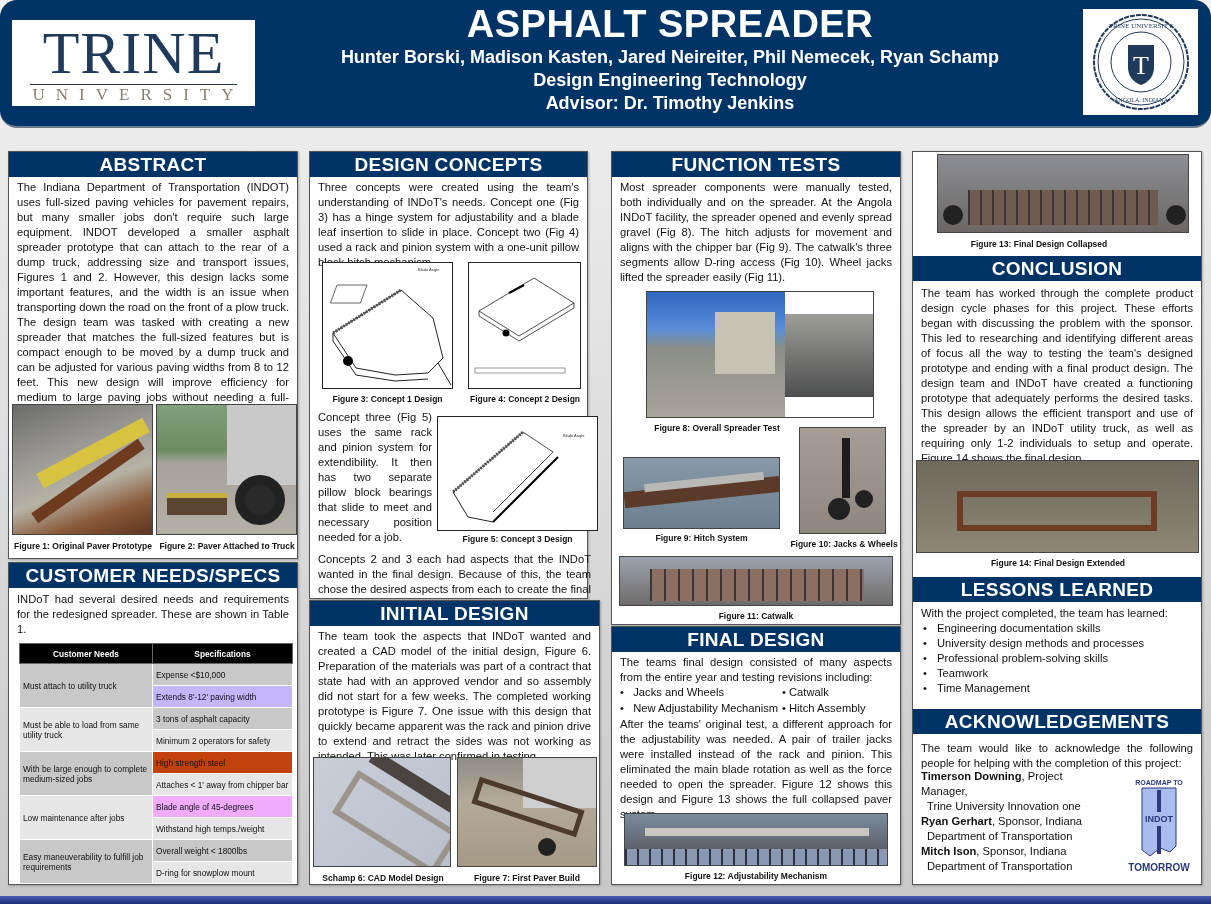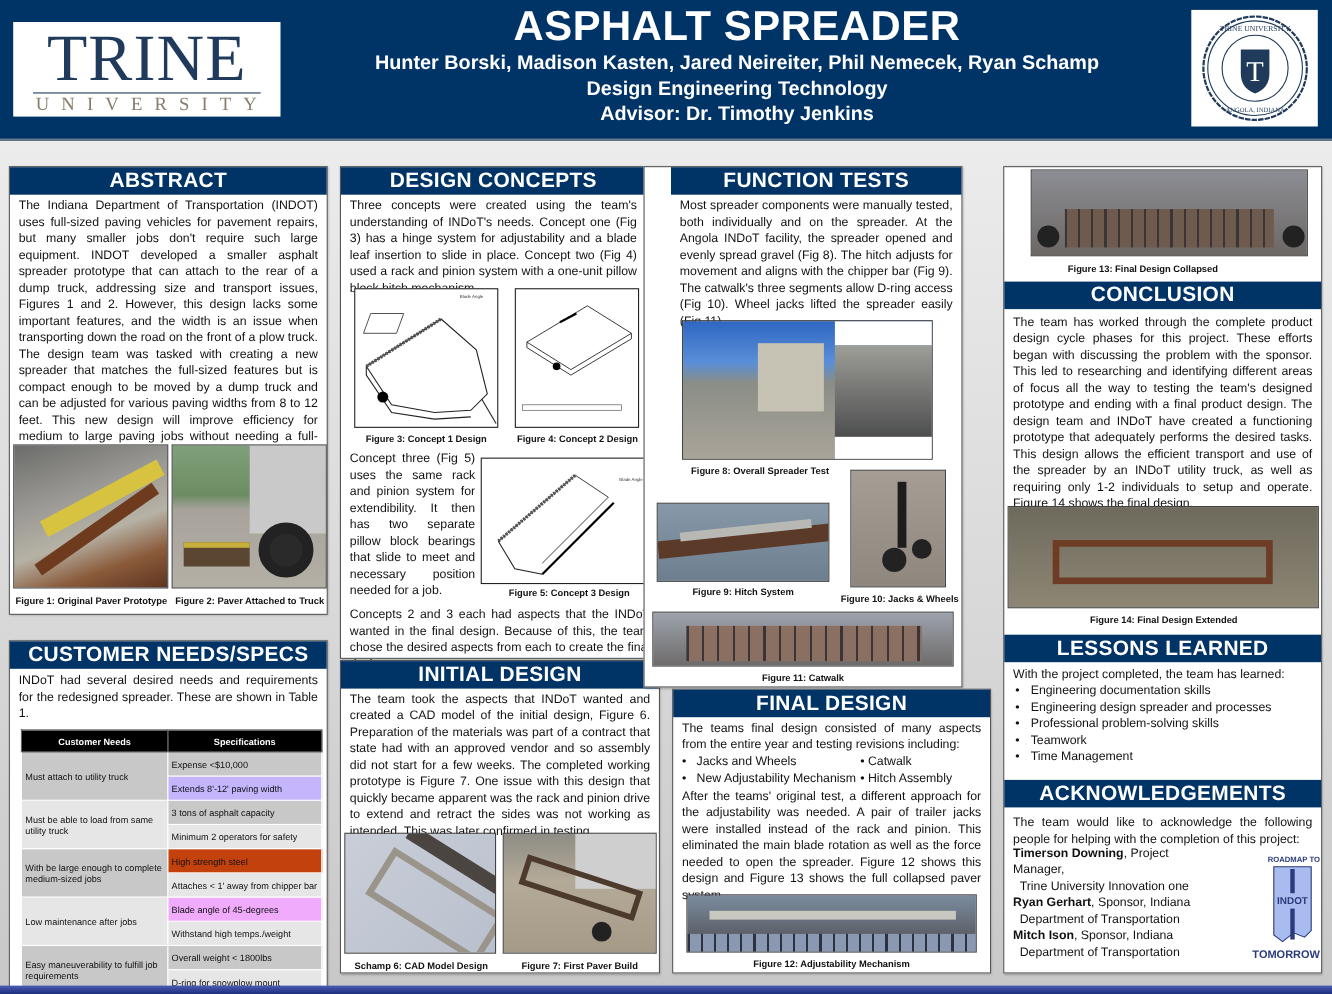--- a/index.html
+++ b/index.html
@@ -7,20 +7,21 @@
   body {
     background: linear-gradient(#f2f2f2, #d9d9d9 60%, #c8c8c8);
     font-family: "Liberation Sans", sans-serif;
     color: #111;
     position: relative;
   }
   .header {
     position: absolute; left: 0; top: 0; width: 1211px; height: 128px;
     background: #003366;
     border-bottom: 2px solid #6b7b8c;
+    border-radius: 17px;
   }
   .logo-trine {
     position: absolute; left: 12px; top: 20px; width: 243px; height: 86px;
     background: #fff; text-align: center;
   }
   .logo-trine .word {
     font-family: "Liberation Serif", serif; color: #1f3a5a;
     font-size: 60px; letter-spacing: 1px; line-height: 62px; margin-top: 2px;
   }
   .logo-trine .rule { height: 1px; background: #1f3a5a; margin: 0 18px; }
@@ -100,21 +101,21 @@
   </div>
   <div class="photo" style="left:147px;top:252px;width:141px;height:131px;background:linear-gradient(#7fa07a 0%,#6d8c63 35%,#a7a39b 45%,#b5b0a6 100%);">
     <div style="position:absolute;left:70px;top:0;width:71px;height:80px;background:#c9c9c9;"></div>
     <div style="position:absolute;left:78px;top:70px;width:50px;height:50px;border-radius:50%;background:#2a2a2a;border:10px solid #222;"></div>
     <div style="position:absolute;left:10px;top:88px;width:60px;height:22px;background:#5b4632;border-top:5px solid #c7b13a;"></div>
   </div>
   <div class="fig-cap" style="position:absolute;left:2px;top:389px;width:144px;">Figure 1: Original Paver Prototype</div>
   <div class="fig-cap" style="position:absolute;left:146px;top:389px;width:144px;">Figure 2: Paver Attached to Truck</div>
 </div>
 
-<div class="panel" style="left:8px;top:562px;width:290px;height:323px;margin-top:20px;">
+<div class="panel" style="left:8px;top:562px;width:290px;height:323px;">
   <div class="sec-head">CUSTOMER NEEDS/SPECS</div>
   <div class="body-text" style="padding-top:4px;">INDoT had several desired needs and requirements for the redesigned spreader. These are shown in Table 1.</div>
   <div class="tbl-title">Table 1: Customer Needs and Specifications</div>
   <table class="specs" style="top:80px;left:10px;">
     <thead>
       <tr>
         <th>Customer Needs</th>
         <th>Specifications</th>
       </tr>
     </thead>
@@ -206,21 +207,21 @@
   </div>
   <div class="photo" style="left:147px;top:156px;width:140px;height:110px;background:linear-gradient(#8f8d86 0%,#b4aa98 40%,#a59a86 100%);">
     <div style="position:absolute;left:65px;top:0;width:75px;height:50px;background:#cfcfcf;"></div>
     <div style="position:absolute;left:15px;top:35px;width:110px;height:28px;border:5px solid #4c3a2c;transform:rotate(18deg);"></div>
     <div style="position:absolute;left:80px;top:80px;width:18px;height:18px;border-radius:50%;background:#222;"></div>
   </div>
   <div class="fig-cap" style="position:absolute;left:3px;top:272px;width:140px;">Schamp 6: CAD Model Design</div>
   <div class="fig-cap" style="position:absolute;left:147px;top:272px;width:140px;">Figure 7: First Paver Build</div>
 </div>
 
-<div class="panel" style="left:585px;top:151px;width:290px;height:474px;padding-left:24px;">
+<div class="panel" style="left:611px;top:151px;width:290px;height:474px;">
   <div class="sec-head">FUNCTION TESTS</div>
   <div class="body-text">Most spreader components were manually tested, both individually and on the spreader. At the Angola INDoT facility, the spreader opened and evenly spread gravel (Fig 8). The hitch adjusts for movement and aligns with the chipper bar (Fig 9). The catwalk's three segments allow D-ring access (Fig 10). Wheel jacks lifted the spreader easily (Fig 11).</div>
   <div class="photo" style="left:34px;top:139px;width:228px;height:127px;background:linear-gradient(#2e67c2 0%,#5b8ed8 30%,#8a8e86 45%,#aaa49a 100%);">
     <div style="position:absolute;left:138px;top:0;width:90px;height:22px;background:#fff;"></div>
     <div style="position:absolute;left:138px;top:105px;width:90px;height:22px;background:#fff;"></div>
     <div style="position:absolute;left:138px;top:22px;width:90px;height:83px;background:linear-gradient(#9e9e98,#4d4e4f);"></div>
     <div style="position:absolute;left:68px;top:20px;width:60px;height:62px;background:#c6c2b4;"></div>
   </div>
   <div class="fig-cap" style="position:absolute;left:20px;top:271px;width:170px;">Figure 8: Overall Spreader Test</div>
   <div class="photo" style="left:11px;top:305px;width:157px;height:72px;background:linear-gradient(#8799a8,#6d7f8e);">
@@ -268,37 +269,37 @@
   <div class="body-text" style="position:absolute;left:0;top:131px;width:288px;">The team has worked through the complete product design cycle phases for this project. These efforts began with discussing the problem with the sponsor. This led to researching and identifying different areas of focus all the way to testing the team's designed prototype and ending with a final product design. The design team and INDoT have created a functioning prototype that adequately performs the desired tasks. This design allows the efficient transport and use of the spreader by an INDoT utility truck, as well as requiring only 1-2 individuals to setup and operate. Figure 14 shows the final design.</div>
   <div class="photo" style="left:3px;top:308px;width:283px;height:93px;background:linear-gradient(#6e6a5c,#8d8674);">
     <div style="position:absolute;left:40px;top:30px;width:200px;height:40px;border:6px solid #6e3b24;"></div>
   </div>
   <div class="fig-cap" style="position:absolute;left:0;top:406px;width:290px;">Figure 14: Final Design Extended</div>
   <div class="sec-head" style="position:absolute;left:0;top:425px;width:288px;">LESSONS LEARNED</div>
   <div class="body-text" style="position:absolute;left:0;top:451px;width:288px;text-align:left;">
     <div>With the project completed, the team has learned:</div>
     <ul class="lst">
       <li>Engineering documentation skills</li>
-      <li>Engineering design spreader and processes</li>
+      <li>University design methods and processes</li>
       <li>Professional problem-solving skills</li>
       <li>Teamwork</li>
       <li>Time Management</li>
     </ul>
   </div>
   <div class="sec-head" style="position:absolute;left:0;top:557px;width:288px;">ACKNOWLEDGEMENTS</div>
   <div class="body-text" style="position:absolute;left:0;top:586px;width:288px;">The team would like to acknowledge the following people for helping with the completion of this project:</div>
   <div style="position:absolute;left:8px;top:617px;width:190px;font-size:11.2px;line-height:15px;">
     <div><b>Timerson Downing</b><span>, Project Manager,</span></div>
     <div style="padding-left:6px">Trine University Innovation one</div>
     <div><b>Ryan Gerhart</b><span>, Sponsor, Indiana</span></div>
     <div style="padding-left:6px">Department of Transportation</div>
     <div><b>Mitch Ison</b><span>, Sponsor, Indiana</span></div>
     <div style="padding-left:6px">Department of Transportation</div>
   </div>
-  <div style="position:absolute;left:205px;top:627px;width:82px;height:102px;text-align:right;">
+  <div style="position:absolute;left:205px;top:627px;width:82px;height:102px;text-align:center;">
     <div style="font-size:7px;font-weight:bold;color:#2a3a7a;">ROADMAP TO</div>
     <svg width="50" height="72" viewBox="0 0 50 72">
       <path d="M8 2 H42 V60 L36 66 L26 62 L16 70 L8 64 Z" fill="#a9bcf0" stroke="#2a3a7a" stroke-width="1"></path>
       <path d="M25 4 L25 68" stroke="#2a3a7a" stroke-width="4"></path>
       <rect x="11" y="26" width="28" height="14" fill="#a9bcf0"></rect>
       <text x="25" y="36" text-anchor="middle" font-size="9" font-weight="bold" fill="#2a3a7a">INDOT</text>
     </svg>
     <div style="font-size:10px;font-weight:bold;color:#2a3a7a;">TOMORROW</div>
   </div>
 </div>

